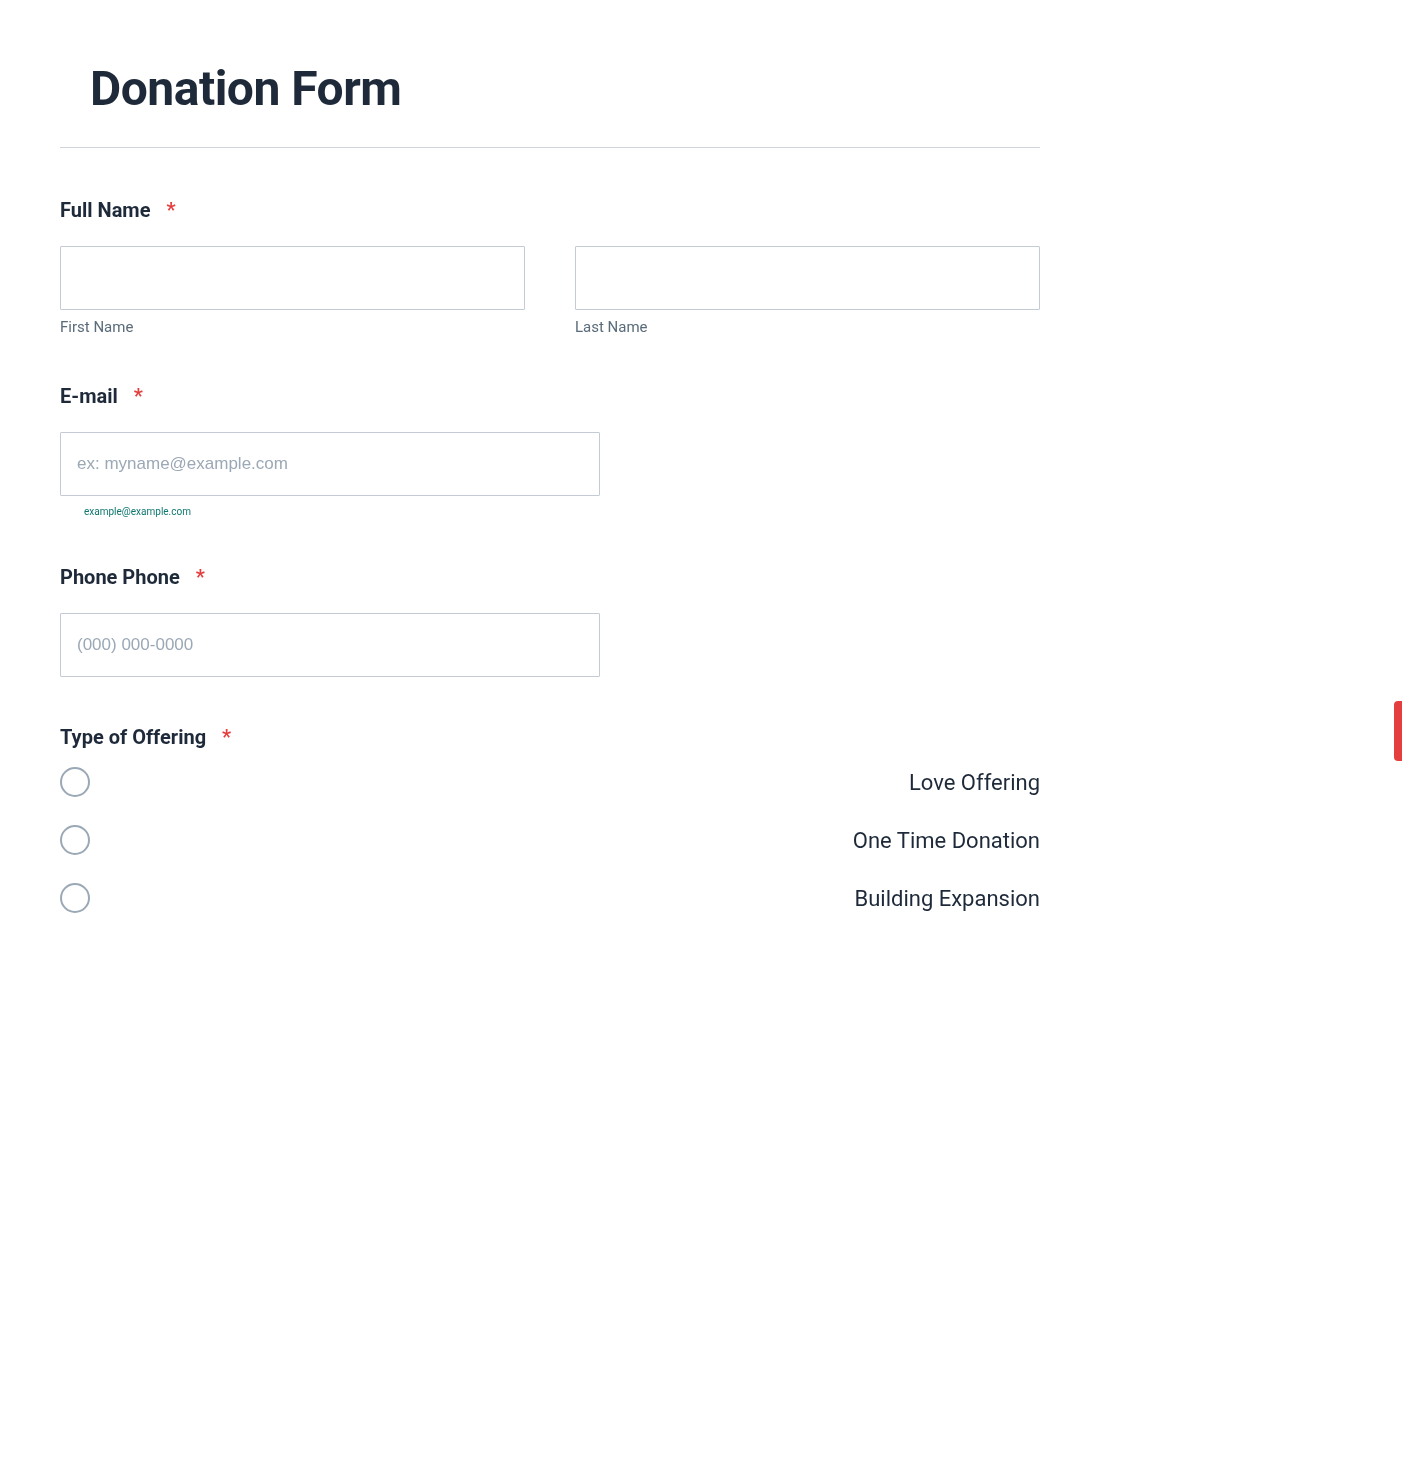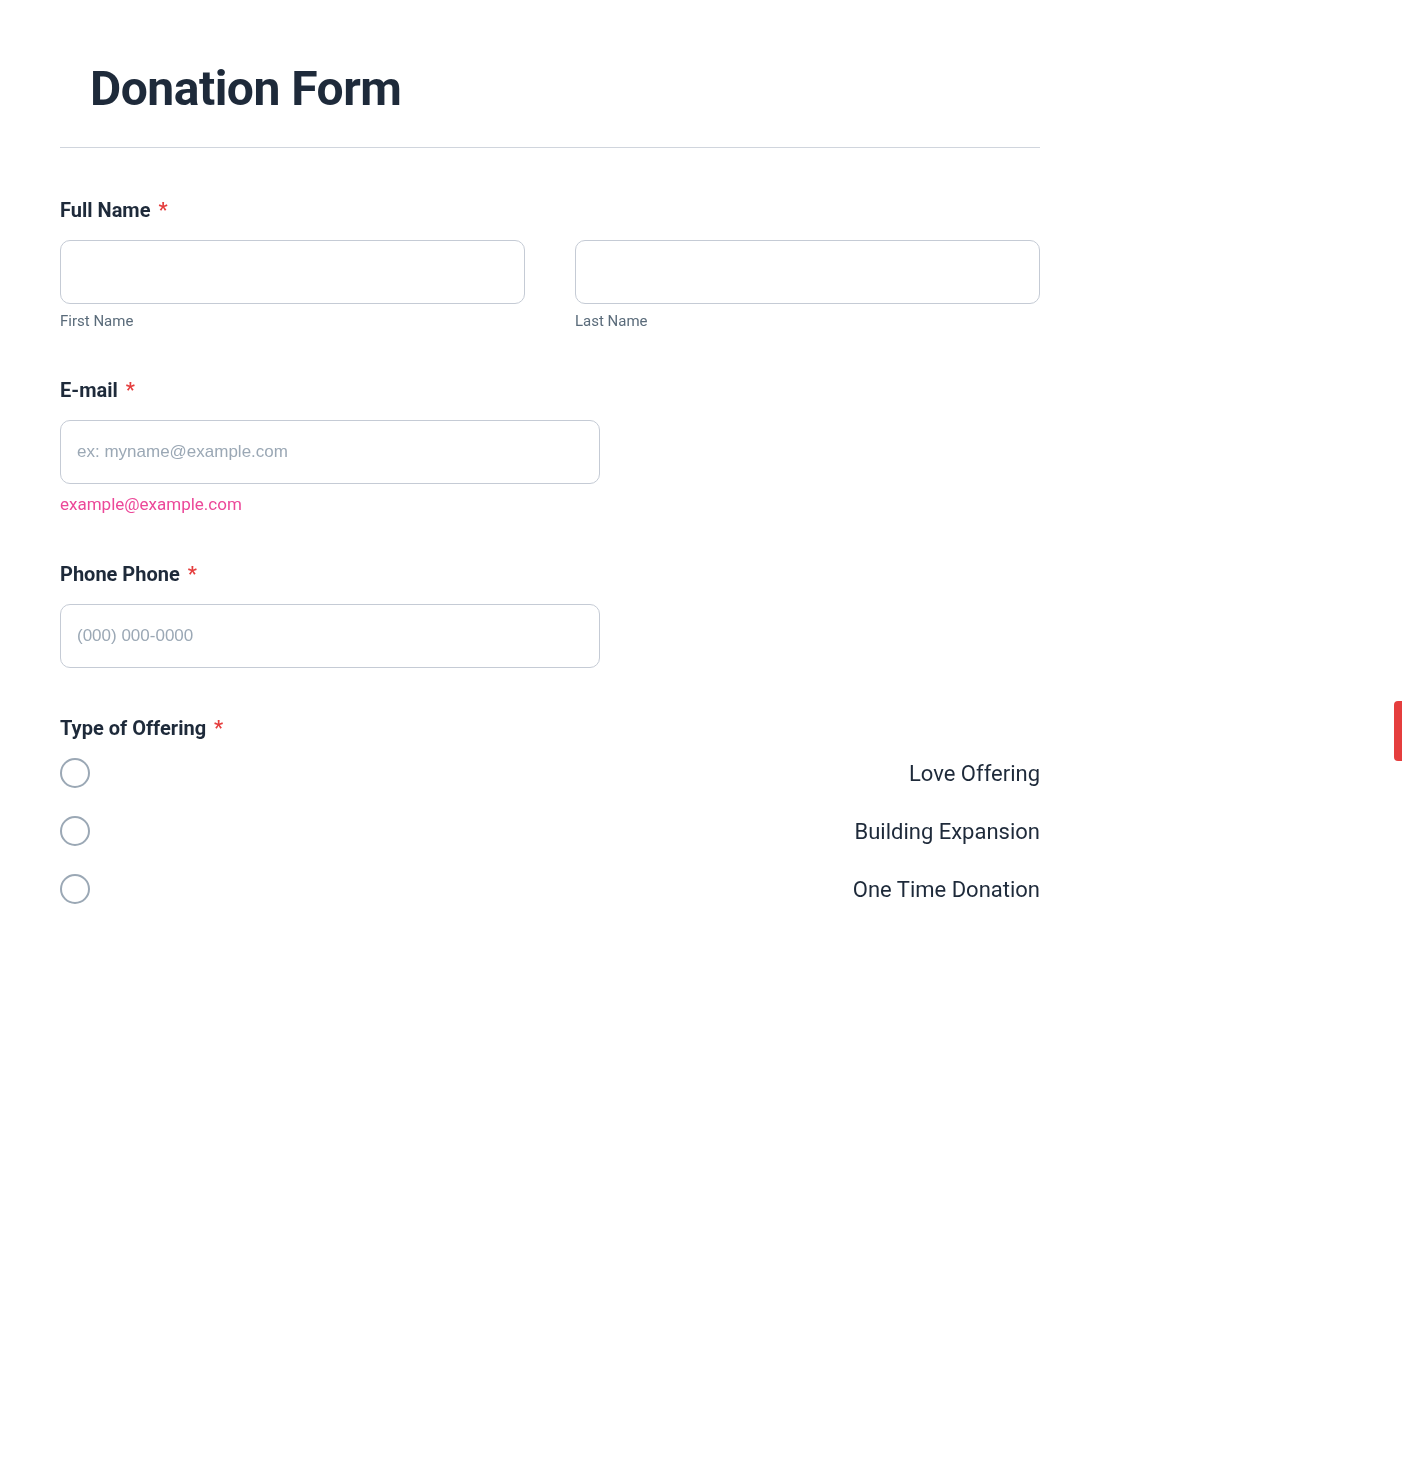--- a/index.html
+++ b/index.html
@@ -40,21 +40,21 @@
       margin-bottom: 48px;
     }
 
     .field-label {
       font-size: 20px;
       font-weight: 700;
       color: #1e2a3a;
       margin-bottom: 18px;
       display: flex;
       align-items: center;
-      gap: 8px;
+      gap: 16px;
     }
 
     .required-star {
       color: #e53e3e;
       font-size: 20px;
       font-weight: 700;
     }
 
     .name-row {
       display: flex;
@@ -66,43 +66,45 @@
       flex: 1;
       display: flex;
       flex-direction: column;
       gap: 8px;
     }
 
     .text-input {
       width: 100%;
       height: 64px;
       border: 1.5px solid #c5cbd5;
-      border-radius: 10px;
+      border-radius: 1px;
       padding: 0 16px;
       font-size: 17px;
       color: #1e2a3a;
       background: #fff;
       outline: none;
+      margin-top: 6px;
     }
 
     .text-input::placeholder {
       color: #9ba8b5;
       font-size: 17px;
     }
 
     .sub-label {
       font-size: 15px;
       color: #5a6b7a;
       font-weight: 400;
     }
 
     .email-hint {
-      font-size: 17px;
-      color: #ec4899;
+      font-size: 10px;
+      color: #0f766e;
       margin-top: 10px;
+      margin-left: 24px;
     }
 
     .donation-type-section {
       margin-bottom: 48px;
     }
 
     .radio-group {
       display: flex;
       flex-direction: column;
       gap: 28px;
@@ -213,27 +215,27 @@
       <span class="required-star">*</span>
     </div>
     <div class="radio-group">
 
       <label class="radio-item">
         <input type="radio" class="radio-input" name="donation_type" value="love-offering" style="">
         <span class="radio-label">Love Offering</span>
       </label>
 
       <label class="radio-item">
+        <input type="radio" class="radio-input" name="donation_type" value="one-time-donation" style="">
+        <span class="radio-label">One Time Donation</span>
+      </label>
+
+      <label class="radio-item">
         <input type="radio" class="radio-input" name="donation_type" value="building-expansion" style="">
         <span class="radio-label">Building Expansion</span>
       </label>
 
-      <label class="radio-item">
-        <input type="radio" class="radio-input" name="donation_type" value="one-time-donation" style="">
-        <span class="radio-label">One Time Donation</span>
-      </label>
-
     </div>
   </div>
 
 </div>
 
 <div class="scrollbar-indicator"></div>
 
 </body></html>

